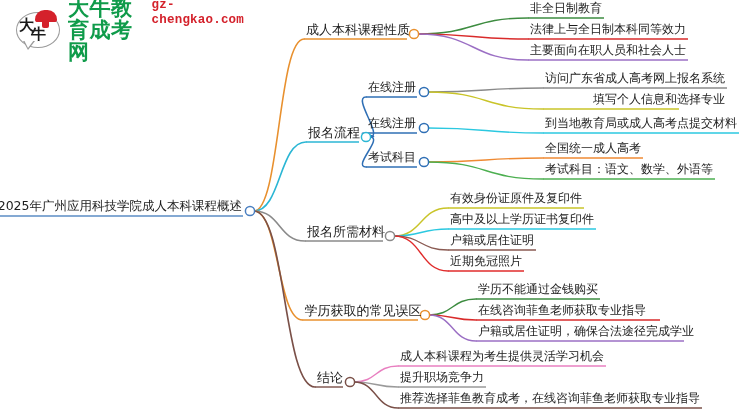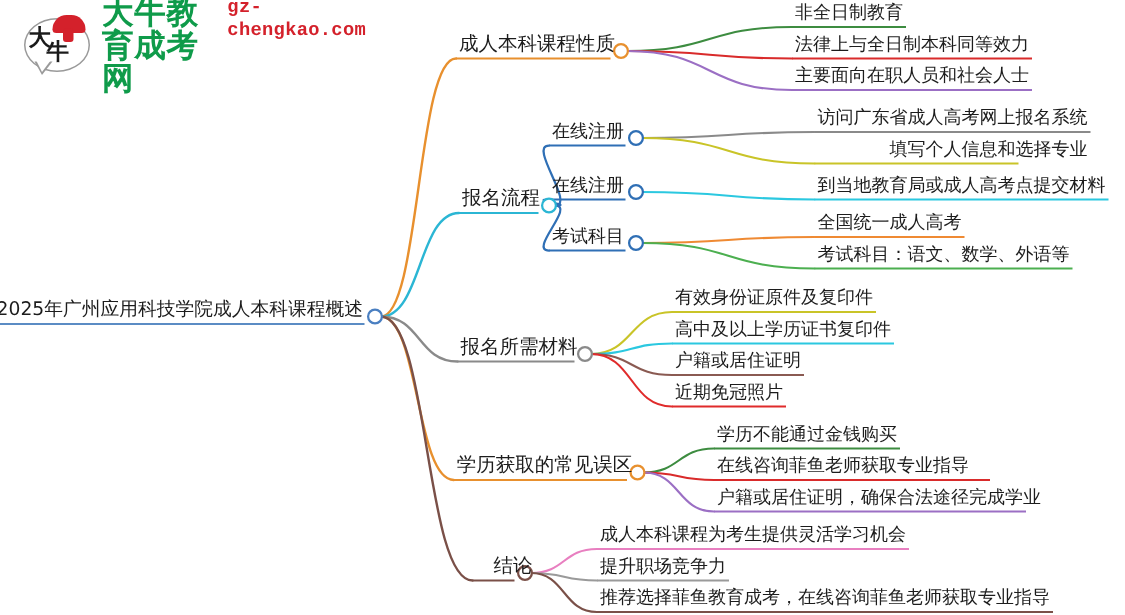--- a/index.html
+++ b/index.html
@@ -226,18 +226,18 @@
       <div class="node-label lvl-3" style="left: 545px; top: 163px;">考试科目：语文、数学、外语等</div>
       <div class="node-label lvl-1" style="left: 307px; top: 225px;">报名所需材料</div>
       <div class="node-label lvl-2" style="left: 450px; top: 192px;">有效身份证原件及复印件</div>
       <div class="node-label lvl-2" style="left: 450px; top: 213px;">高中及以上学历证书复印件</div>
       <div class="node-label lvl-2" style="left: 450px; top: 234px;">户籍或居住证明</div>
       <div class="node-label lvl-2" style="left: 450px; top: 255px; text-align: center;">近期免冠照片</div>
       <div class="node-label lvl-1" style="left: 304.5px; top: 304px;">学历获取的常见误区</div>
       <div class="node-label lvl-2" style="left: 478px; top: 283px;">学历不能通过金钱购买</div>
       <div class="node-label lvl-2" style="left: 478px; top: 304px;">在线咨询菲鱼老师获取专业指导</div>
       <div class="node-label lvl-2" style="left: 478px; top: 325px;">户籍或居住证明，确保合法途径完成学业</div>
-      <div class="node-label lvl-1" style="left: 329px; top: 371px;">结论</div>
+      <div class="node-label lvl-1" style="left: 317px; top: 371px;">结论</div>
       <div class="node-label lvl-2" style="left: 400px; top: 350px;">成人本科课程为考生提供灵活学习机会</div>
       <div class="node-label lvl-2" style="left: 400px; top: 371px;">提升职场竞争力</div>
       <div class="node-label lvl-2" style="left: 400px; top: 392px;">推荐选择菲鱼教育成考，在线咨询菲鱼老师获取专业指导</div>
     </div>
 </div>
 
 </body></html>

